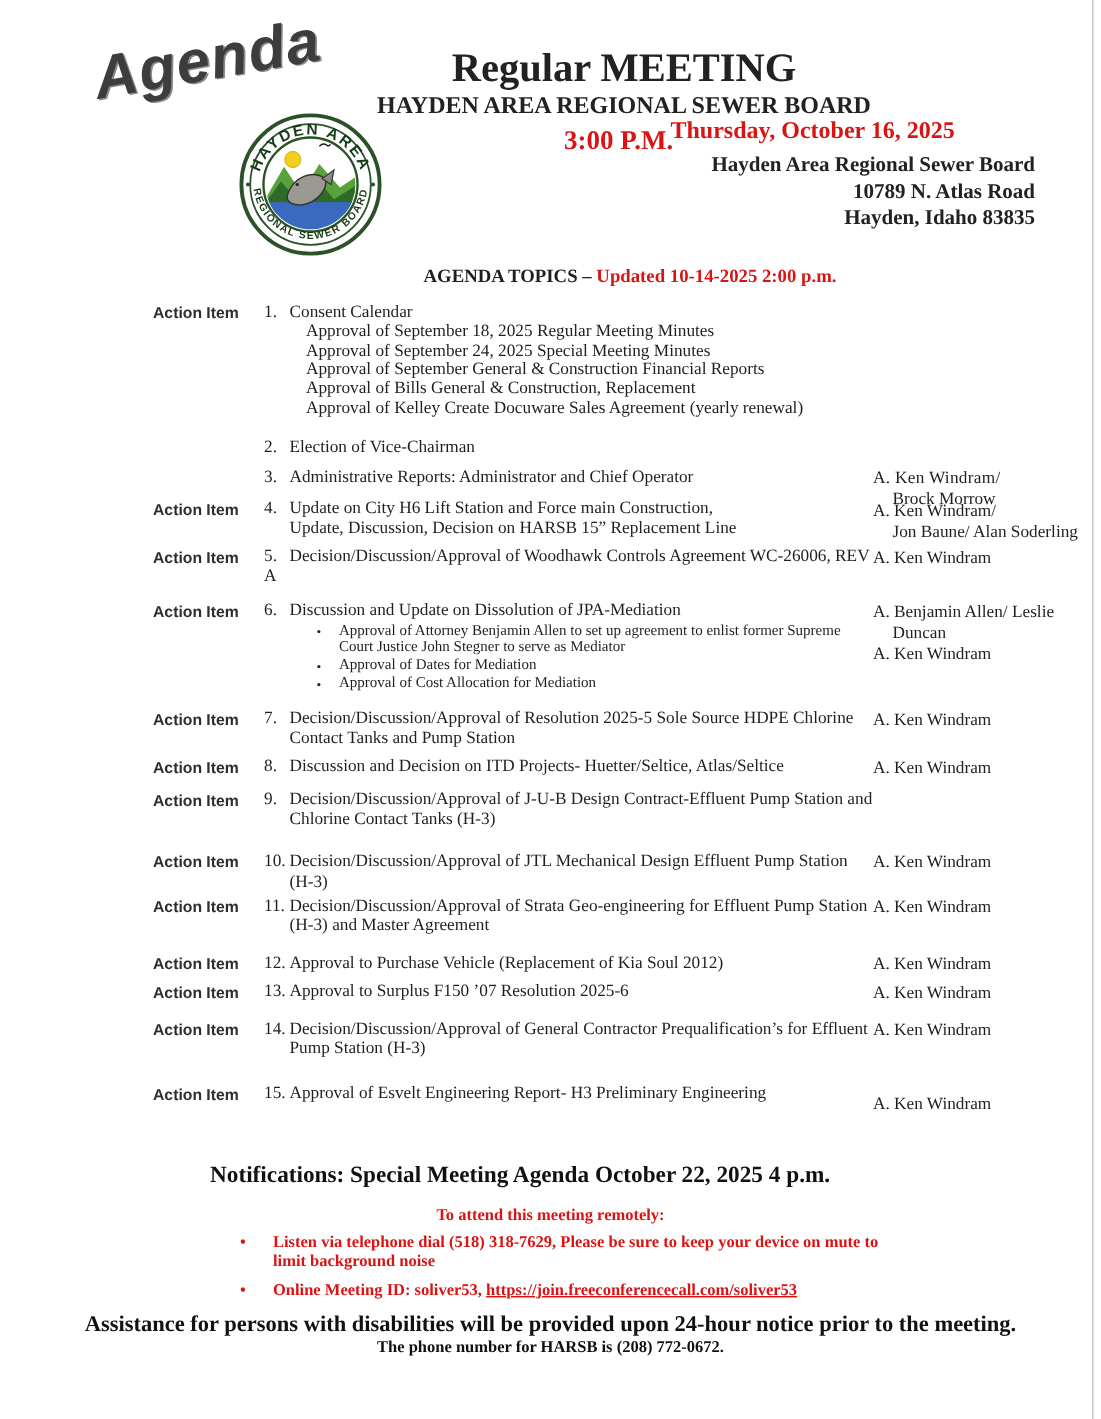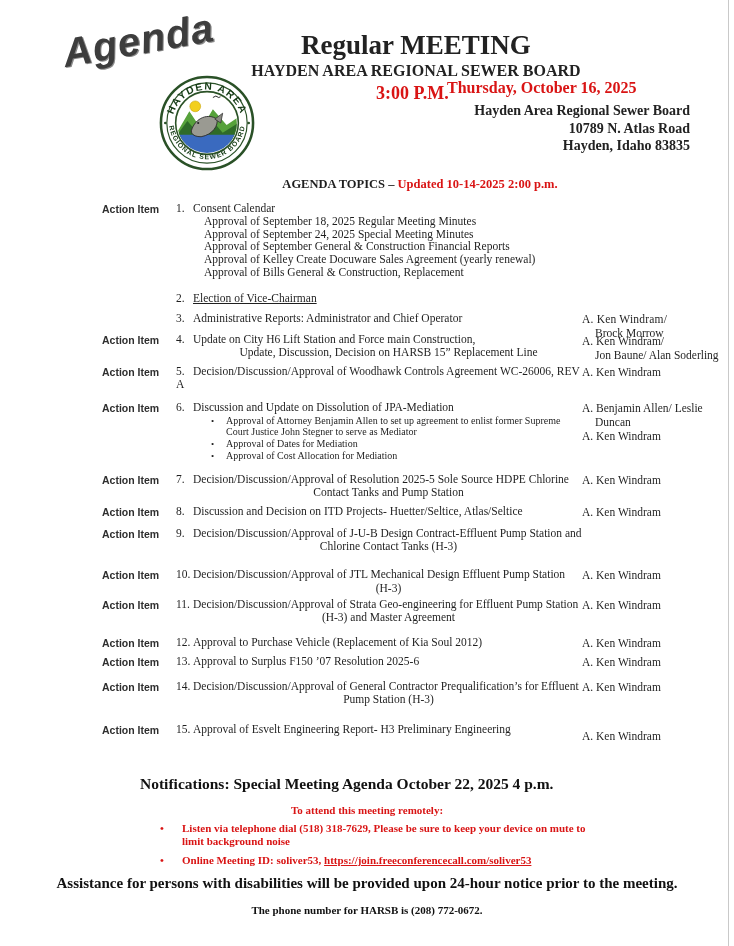--- a/index.html
+++ b/index.html
@@ -32,29 +32,29 @@
 
   
   .list { position:absolute; left:0; top:202px; width:100%;padding-left:36px; }
   .row { position:relative; width:100%; }
   .action {
     position:absolute; left:66px; top:1px;
     font-family:"Liberation Sans", sans-serif; font-weight:bold; font-size:10.5px; color:#2e2e2e;
   }
   .content { margin-left:140px; width:408px; font-size:11.5px; line-height:13.2px; }
   .num { display:inline-block; width:17px; }
-  .line.cont { padding-left:17px;text-align:center; }
+  .line.cont { padding-left:17px; }
   .sub { padding-left:28px; font-size:11.5px; line-height:12.6px; }
   .bullet { position:relative; padding-left:50px; font-size:10px; line-height:10.8px; margin-top:1.5px; width:400px; }
   .bdot { position:absolute; left:35px; top:0; font-size:9px; }
   .right { position:absolute; left:546px; top:1px; width:180px; font-size:11.5px; line-height:13.8px; }
   .rline.cont2 { padding-left:13px; }
 
   
-  .row:nth-child(2)  { margin-top:14px;text-decoration:underline; }
+  .row:nth-child(2)  { margin-top:14px; }
   .row:nth-child(3)  { margin-top:7px; }
   .row:nth-child(4)  { margin-top:7px; }
   .row:nth-child(4) .right { line-height:14.2px; }
   .row:nth-child(5)  { margin-top:6px; }
   .row:nth-child(6)  { margin-top:10px; }
   .row:nth-child(7)  { margin-top:11px; }
   .row:nth-child(7) .rline:nth-child(3) { margin-top:12px; }
   .row:nth-child(8)  { margin-top:5px; }
   .row:nth-child(9)  { margin-top:9px; }
   .row:nth-child(9) .right { top:-6px; }
@@ -68,21 +68,21 @@
   .row:nth-child(16) { margin-top:0px; }
   .row:nth-child(3) .right .rline:first-child { letter-spacing:0.2px; } 
   .foot { position:absolute; left:0; top:773px; width:100%; }
   .notif { margin-left:140px; margin-top:2px; font-size:15.5px; font-weight:bold; color:#111; }
   .remote-head { margin-top:11px; text-align:center; font-size:11px; font-weight:bold; }
   .fbullet { position:relative; margin-left:182px; margin-top:6px; width:405px;
     font-size:11px; font-weight:bold; line-height:13px; color:#d91414; }
   .fdot { position:absolute; left:-22px; top:0; }
   .flink { color:#d91414; text-decoration:underline; }
   .assist { margin-top:8px; text-align:center; font-size:15px; font-weight:bold; color:#111; }
-  .phone { margin-top:12px; text-align:center; font-size:11px; font-weight:bold; color:#111; }
+  .phone { margin-top:0; text-align:center; font-size:11px; font-weight:bold; color:#111; }
 </style>
 </head>
 <body>
 
 <div class="page">
   <div class="page-edge"></div>
 
   <div class="stamp">Agenda</div>
 
   <div class="logo">
@@ -135,22 +135,22 @@
   </div>
 
   <div class="list" id="agenda-items">
       <div class="row">
         <div class="action">Action Item</div>
         <div class="content">
           <div class="line"><span class="num">1.</span><span>Consent Calendar</span></div>
           <div class="sub">Approval of September 18, 2025 Regular Meeting Minutes</div>
           <div class="sub">Approval of September 24, 2025 Special Meeting Minutes</div>
           <div class="sub">Approval of September General &amp; Construction Financial Reports</div>
+          <div class="sub">Approval of Bills General &amp; Construction, Replacement</div>
           <div class="sub">Approval of Kelley Create Docuware Sales Agreement (yearly renewal)</div>
-          <div class="sub">Approval of Bills General &amp; Construction, Replacement</div>
         </div>
       </div>
       <div class="row">
         <div class="content">
           <div class="line"><span class="num">2.</span><span>Election of Vice-Chairman</span></div>
         </div>
       </div>
       <div class="row">
         <div class="content">
           <div class="line"><span class="num">3.</span><span>Administrative Reports: Administrator and Chief Operator</span></div>

